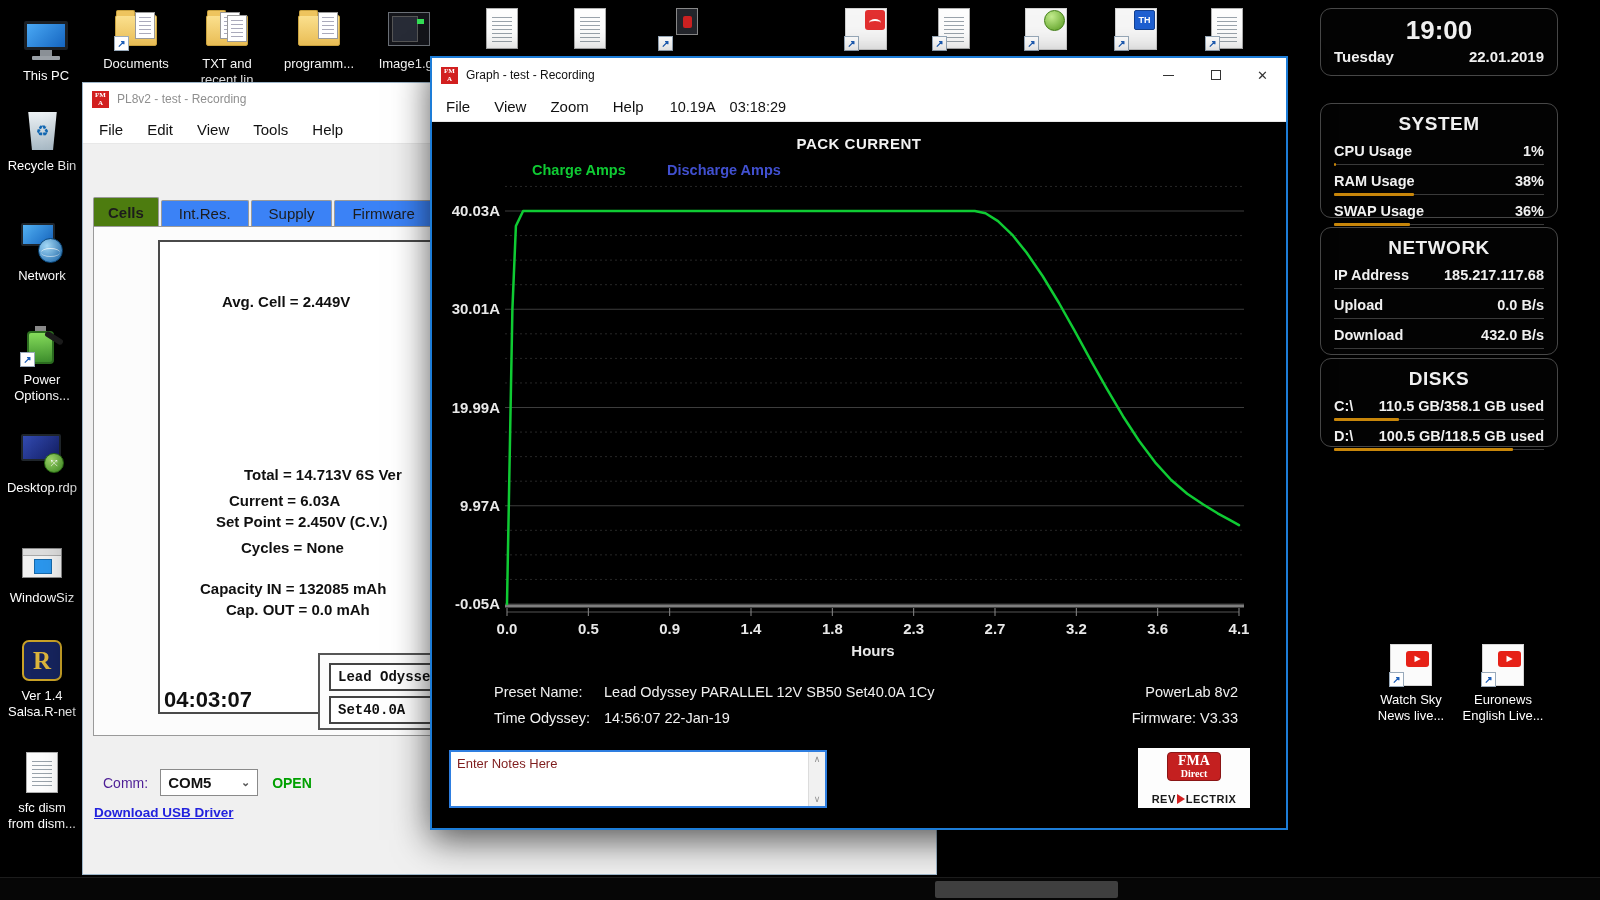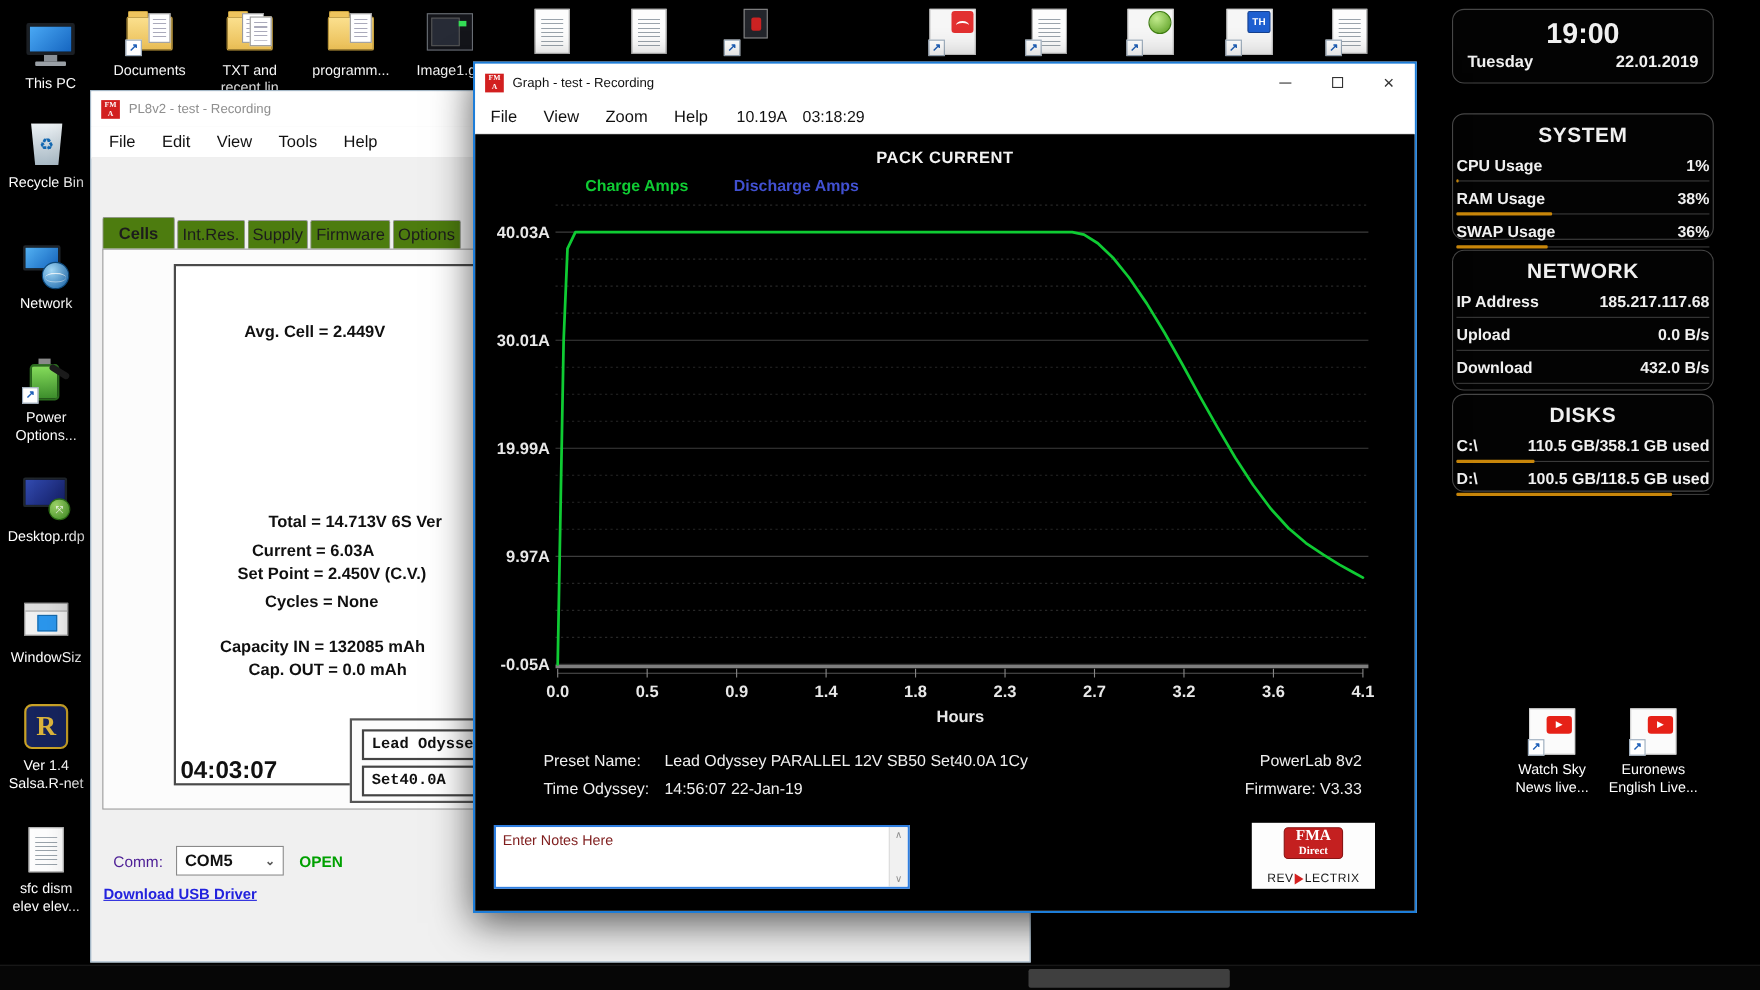--- a/index.html
+++ b/index.html
@@ -42,21 +42,21 @@
 .rdpmon{position:absolute;left:2px;top:4px;width:40px;height:27px;background:linear-gradient(135deg,#324bb0,#141e66);border:2px solid #20262c;border-radius:2px}
 .rdpball{position:absolute;right:1px;bottom:3px;width:20px;height:20px;border-radius:50%;background:radial-gradient(circle at 35% 30%,#9fd66a,#3f8f23);border:1px solid #2c6e14;color:#fff;font-size:9px;display:flex;align-items:center;justify-content:center}
 .winsz{position:absolute;left:3px;top:8px;width:40px;height:30px;background:#f1f1f1;border:1px solid #8a8a8a}
 .winsz:before{content:"";position:absolute;top:0;left:0;right:0;height:6px;background:#ddd;border-bottom:1px solid #aaa}
 .winsz i{position:absolute;left:11px;top:10px;width:18px;height:15px;background:#2b96ec;border:1px solid #1769aa}
 .salsa{position:absolute;left:3px;top:2px;width:40px;height:41px;background:#16245e;border:2px solid #c9a227;border-radius:7px;color:#dcb53c;font-family:"Liberation Serif",serif;font-weight:bold;font-size:25px;display:flex;align-items:center;justify-content:center}
 
 
 .widget{position:absolute;left:1320px;width:238px;background:rgba(10,10,10,.35);border:1px solid #474747;border-radius:11px;color:#f0f0f0;z-index:2}
 .wtitle{text-align:center;font-size:19px;font-weight:bold;margin-top:9px;letter-spacing:.5px}
-.wrow{margin:8px 3px 0;padding-bottom:5px;border-bottom:1px solid #3a3a3a;position:relative;display:flex;justify-content:space-between;font-size:14.5px;font-weight:bold}
+.wrow{margin:8px 13px 0;padding-bottom:5px;border-bottom:1px solid #3a3a3a;position:relative;display:flex;justify-content:space-between;font-size:14.5px;font-weight:bold}
 .wrow .bar{position:absolute;left:0;bottom:-2px;height:3px;background:#c8860a;border-radius:1px}
 .w-clock{top:8px;height:68px}
 .w-clock .time{text-align:center;font-size:26px;font-weight:bold;margin-top:6px}
 .w-clock .sub{display:flex;justify-content:space-between;padding:2px 13px 0;font-size:15px;font-weight:bold}
 .w-system{top:103px;height:115px}
 .w-network{top:227px;height:128px}
 .w-disks{top:358px;height:89px}
 
 
 .window{position:absolute;background:#f0f0f0;box-shadow:0 10px 34px rgba(0,0,0,.65)}
@@ -65,21 +65,21 @@
 .fma span{display:block}
 .wtext{margin-left:8px;font-size:12px;white-space:nowrap}
 .menubar{background:#fff;display:flex;align-items:center;font-size:15px;color:#111;border-bottom:1px solid #e8e8e8}
 .menubar .mi{padding:4px 12px;cursor:default}
 
 
 #pl8{left:82px;top:82px;width:855px;height:793px;z-index:10;border:1px solid #9db5c8}
 #pl8 .wtext{color:#8f8f8f}
 #pl8 .menubar{height:29px;padding-left:4px}
 .tabs{position:absolute;left:10px;top:116px;display:flex;align-items:flex-end;height:28px}
-.tab{border:1px solid #9a9a9a;border-bottom:none;background:#4d7c0f;padding:4px 4px 5px;font-size:15px;color:#1c1c1c;margin-right:2px;border-radius:2px 2px 0 0}
+.tab{border:1px solid #9a9a9a;border-bottom:none;background:#3b82f6;padding:4px 17px 5px;font-size:15px;color:#1c1c1c;margin-right:2px;border-radius:2px 2px 0 0}
 .tab.active{background:#4d7c0f;padding:6px 14px 7px;position:relative;top:1px;font-weight:bold}
 .tabpanel{position:absolute;left:10px;top:143px;width:835px;height:510px;background:#fcfcfc;border:1px solid #9a9a9a}
 .cellsbox{position:absolute;left:64px;top:13px;width:740px;height:474px;background:#fff;border:2px solid #4a4a4a}
 .cline{position:absolute;font-size:15px;font-weight:bold;color:#101010;white-space:nowrap}
 .timer{position:absolute;left:70px;top:460px;font-size:22px;font-weight:bold;color:#111}
 .presetbox{position:absolute;left:224px;top:426px;width:285px;height:77px;border:2px solid #555;background:#fcfcfc}
 .pfield{position:absolute;left:9px;width:252px;height:28px;border:2px solid #444;background:#fff;font-family:"Liberation Mono",monospace;font-size:14px;font-weight:bold;color:#111;display:flex;align-items:center;padding-left:7px;white-space:nowrap;overflow:hidden}
 .commrow{position:absolute;left:20px;top:686px;display:flex;align-items:center}
 .commlbl{font-size:14px;color:#4c1d95}
 .combo{margin-left:12px;width:98px;height:27px;background:#fff;border:1px solid #8a8a8a;display:flex;align-items:center;justify-content:space-between;padding:0 7px;font-size:15px;font-weight:bold;color:#111}
@@ -106,21 +106,21 @@
 .gfoot .flabel{position:absolute;left:62px}
 .gfoot .fvalue{position:absolute;left:172px}
 .gfoot .fright{position:absolute;right:48px}
 .notes{position:absolute;left:17px;top:628px;width:378px;height:58px;background:#fff;border:2px solid #2e7ee0;display:flex}
 .notes textarea{flex:1;border:none;outline:none;resize:none;font-family:"Liberation Sans",sans-serif;font-size:13px;color:#7f1d1d;padding:4px 6px;background:#fff}
 .nsb{width:17px;background:#f1f1f1;border-left:1px solid #dcdcdc;display:flex;flex-direction:column;justify-content:space-between;align-items:center;padding:2px 0;color:#909090;font-size:9px}
 .fmalogo{position:absolute;left:706px;top:626px;width:112px;height:60px;background:#fdfdfd;display:flex;flex-direction:column;align-items:center;justify-content:space-between;padding:4px 4px 3px}
 .badge{background:#c42020;border:1px solid #8a1515;border-radius:4px;color:#fff;text-align:center;padding:1px 10px;font-family:"Liberation Serif",serif;font-weight:bold;line-height:1.05}
 .badge .b1{font-size:14px}
 .badge .b2{font-size:10px}
-.revo{display:flex;align-items:center;font-size:11px;font-weight:normal;color:#1a1a1a;letter-spacing:.5px}
+.revo{display:flex;align-items:center;font-size:11px;font-weight:bold;color:#1a1a1a;letter-spacing:.5px}
 .revo .tri{width:0;height:0;border-left:8px solid #d42020;border-top:5px solid transparent;border-bottom:5px solid transparent;margin:0 1px}
 
 
 .taskbar{position:absolute;left:0;top:877px;width:1600px;height:23px;background:#060606;border-top:1px solid #1c1c1c;z-index:30}
 .tseg{position:absolute;left:935px;top:3px;width:183px;height:17px;background:#3f3f3f;border-radius:2px}
 </style>
 </head>
 <body>
 
 <div class="dicon" style="left:4px;top:18px">
@@ -249,21 +249,21 @@
 <div class="dicon" style="left:0px;top:638px">
   <div class="ibox">
       <span class="salsa">R</span>
     </div>
   <div class="lbl"><span>Ver 1.4</span><br><span>Salsa.R-net</span></div>
 </div>
 <div class="dicon" style="left:0px;top:750px">
   <div class="ibox">
       <span class="page"></span>
     </div>
-  <div class="lbl"><span>sfc dism</span><br><span>elev elev...</span></div>
+  <div class="lbl"><span>sfc dism</span><br><span>from dism...</span></div>
 </div>
 
 <div class="dicon" style="left:1369px;top:642px">
   <div class="ibox">
       <span class="ytsq"></span>
       <span class="yt">
         <span>▶</span>
       </span>
       <span class="sc">↗</span>
     </div>

